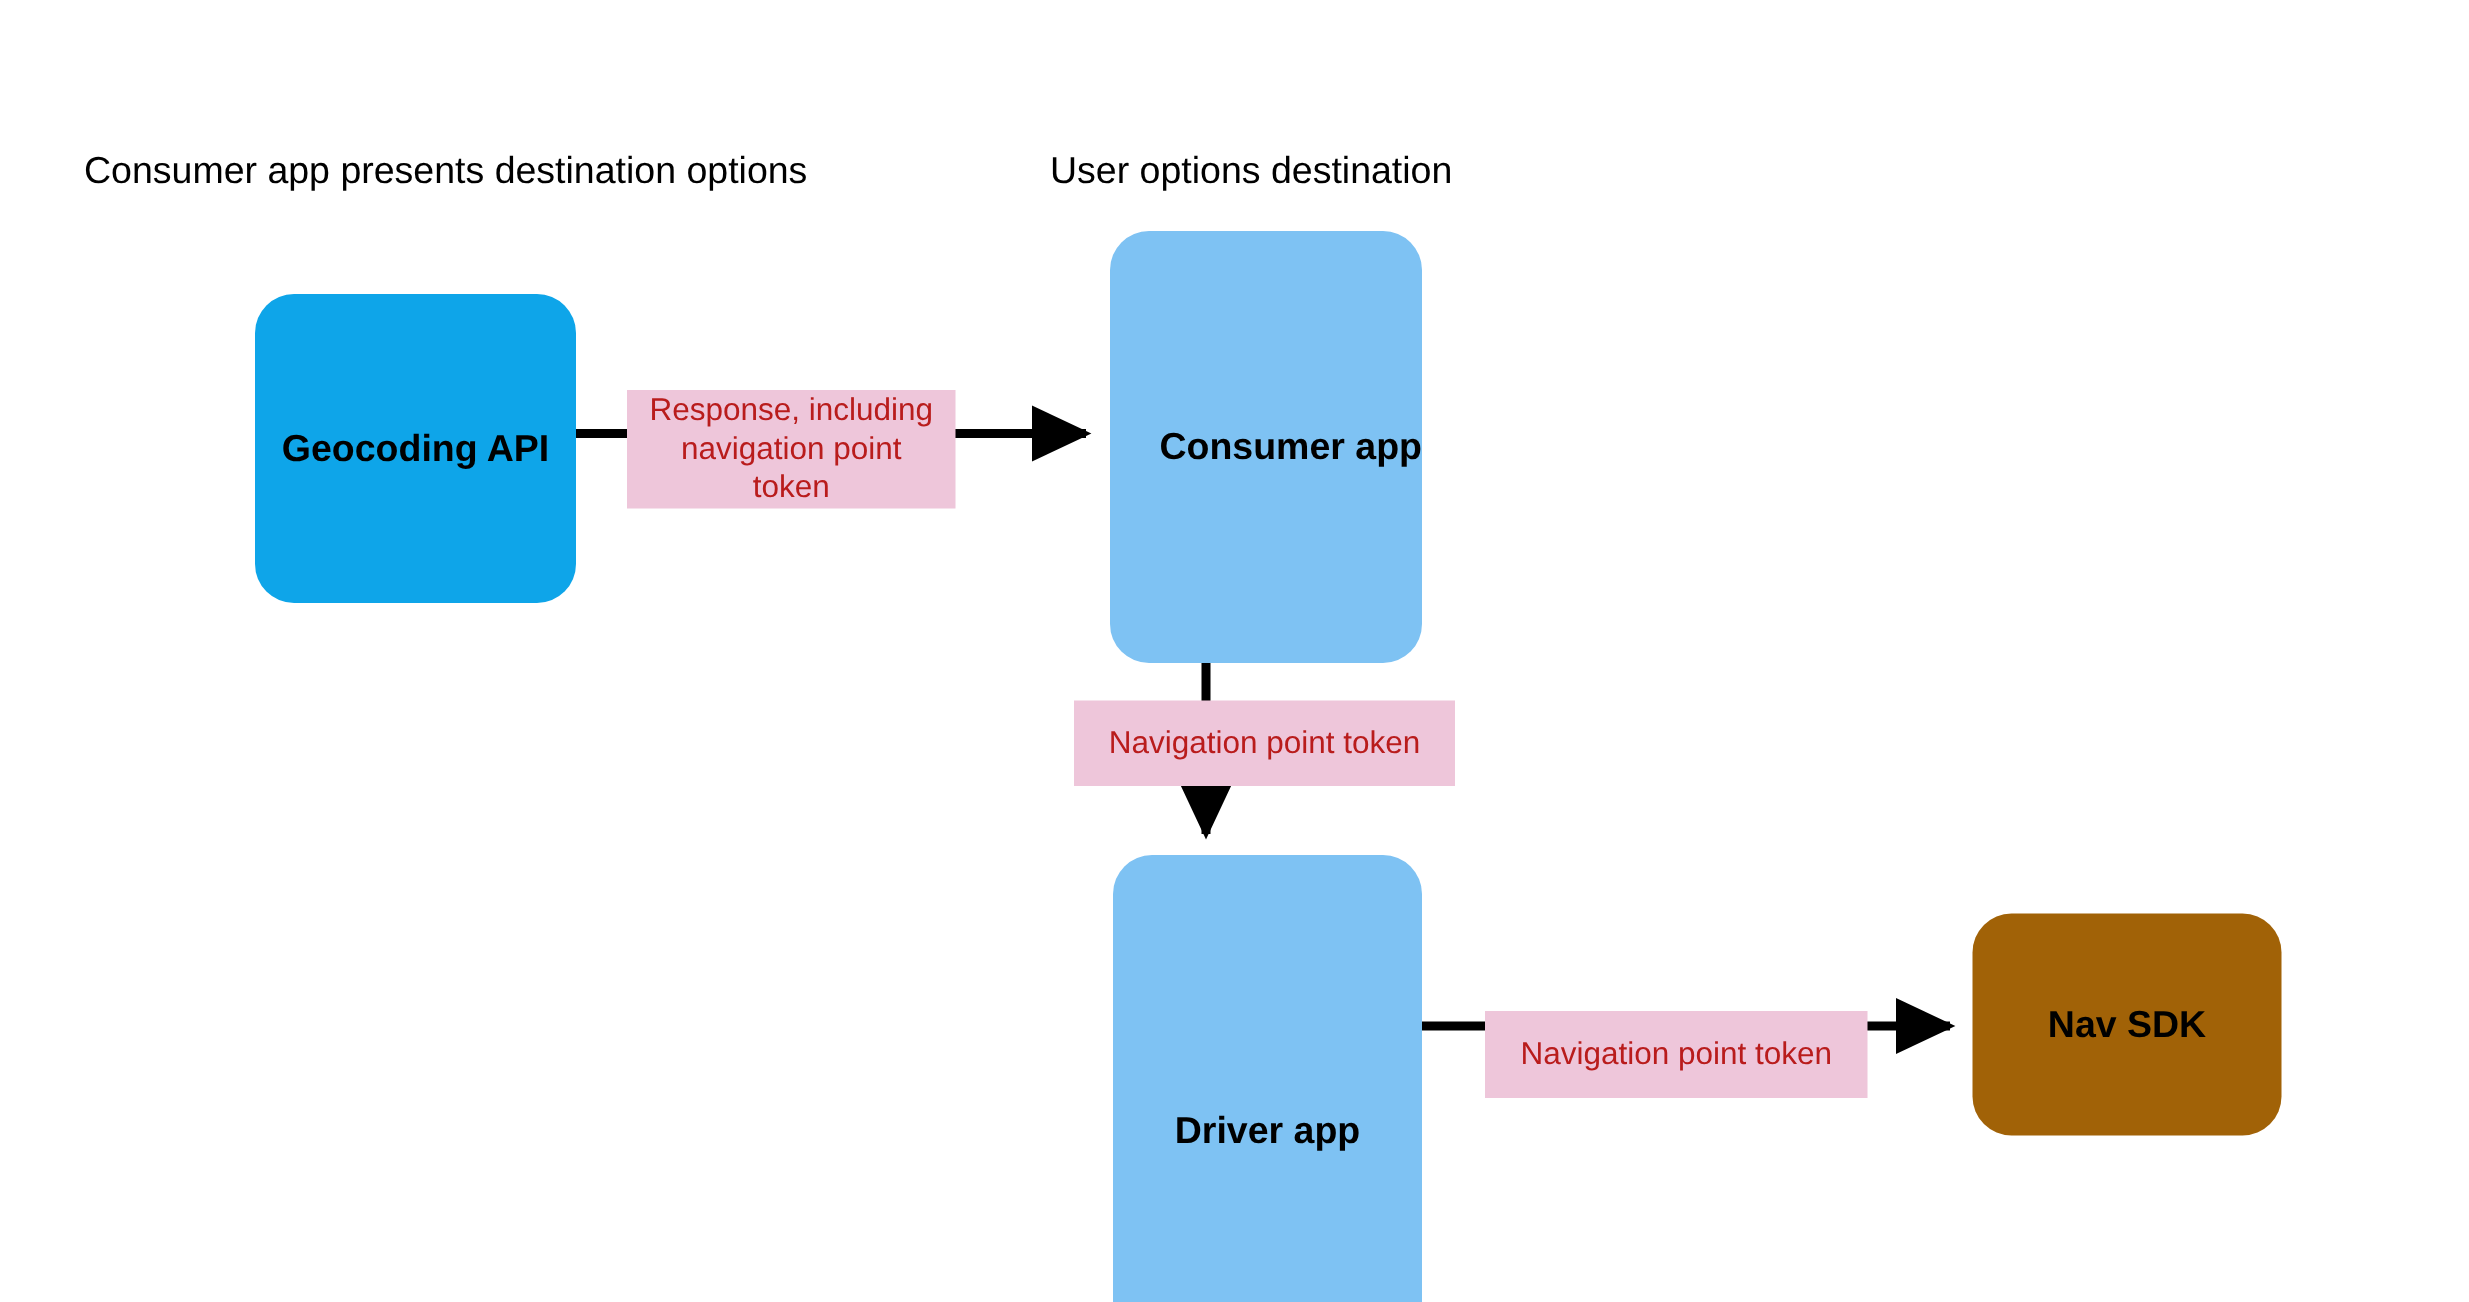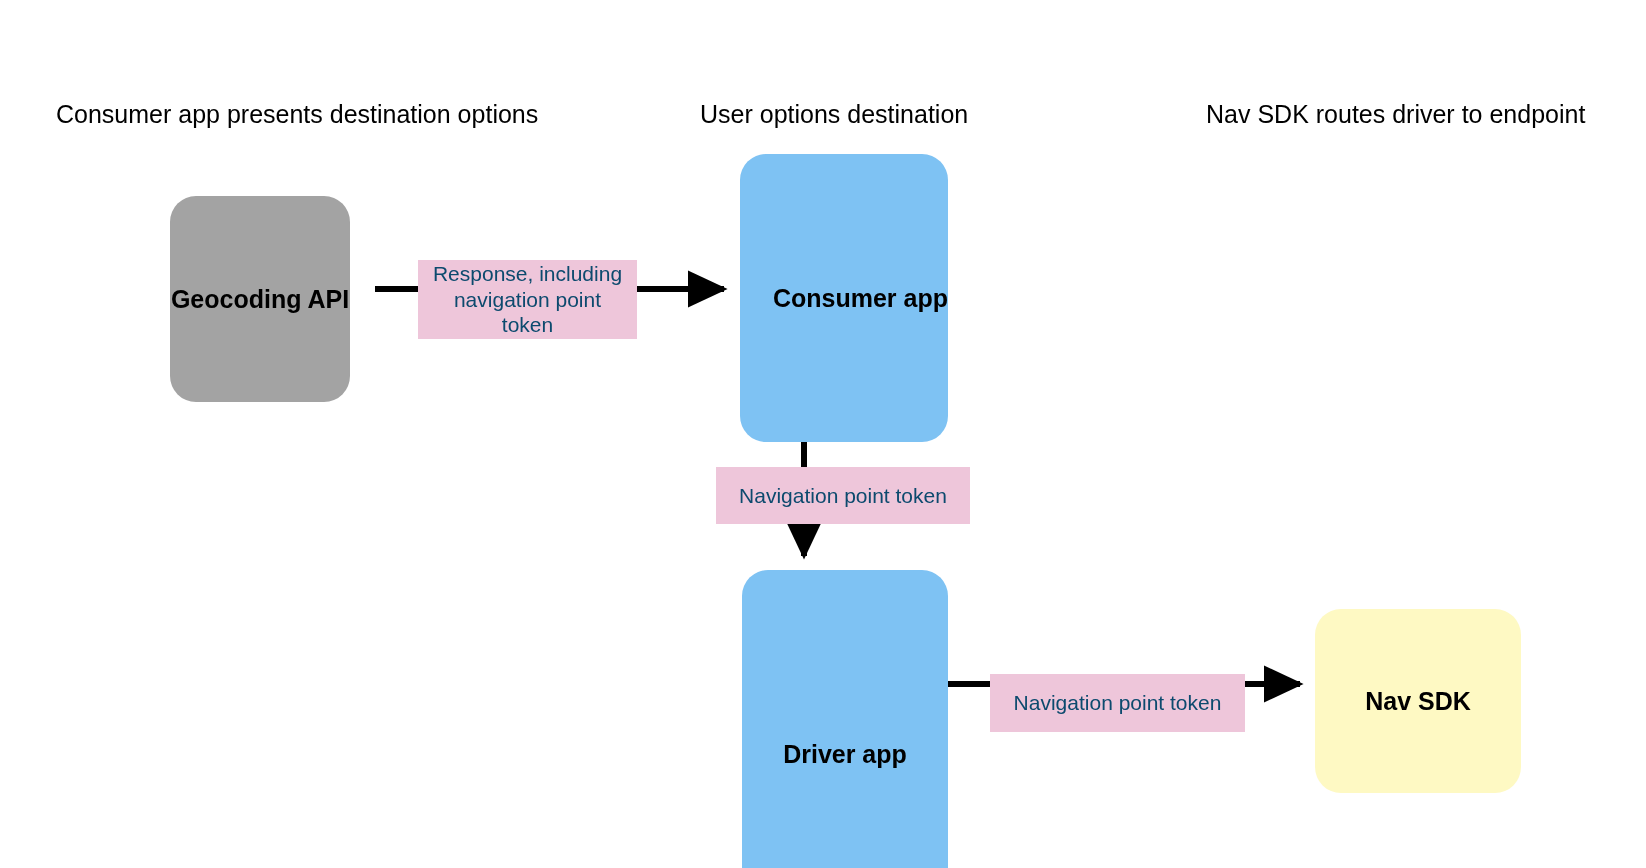--- a/index.html
+++ b/index.html
@@ -45,38 +45,38 @@
   }
   .node-label {
     font-size: 25px;
     font-weight: 700;
     color: #000000;
     text-align: center;
     line-height: 1.15;
   }
   #node-geocoding {
     left: 170px; top: 152px;
-    width: 180px; height: 206px;
-    background: #a3a3a3;
+    width: 214px; height: 206px;
+    background: #0ea5e9;
   }
   #node-consumer {
     left: 740px; top: 110px;
     width: 208px; height: 288px;
     background: #7ec2f3;
     justify-content: flex-end;
   }
   #node-driver {
     left: 742px; top: 526px;
     width: 206px; height: 368px;
     background: #7ec2f3;
   }
   #node-navsdk {
     left: 1315px; top: 565px;
-    width: 206px; height: 184px;
-    background: #fef9c3;
+    width: 206px; height: 148px;
+    background: #a16207;
   }
 
   
   #edges {
     position: absolute;
     left: 0; top: 0;
     width: 1646px; height: 868px;
     pointer-events: none;
   }
 
@@ -86,21 +86,21 @@
     background: #eec6da;
     display: flex;
     align-items: center;
     justify-content: center;
     box-sizing: border-box;
     padding: 0 8px;
   }
   .edge-label-text {
     font-size: 21px;
     font-weight: 400;
-    color: #0c4a6e;
+    color: #b91c1c;
     text-align: center;
     line-height: 1.22;
     white-space: pre-line;
   }
   #label-response {
     left: 418px; top: 216px;
     width: 219px; height: 79px;
   }
   #label-token-mid {
     left: 716px; top: 423px;
@@ -111,21 +111,20 @@
     width: 255px; height: 58px;
   }
 </style>
 </head>
 <body>
 
 <div id="canvas">
 
   <div id="head-0" class="col-head">Consumer app presents destination options</div>
   <div id="head-1" class="col-head">User options destination</div>
-  <div id="head-2" class="col-head">Nav SDK routes driver to endpoint</div>
 
   <svg id="edges" viewBox="0 0 1646 868" width="1646" height="868" xmlns="http://www.w3.org/2000/svg">
     <defs>
       <marker id="arrowhead" markerWidth="7" markerHeight="7" refX="6.0" refY="3.5" orient="auto" markerUnits="strokeWidth">
         <path d="M0,0.4 L6.6,3.5 L0,6.6 z" fill="#000000"></path>
       </marker>
     </defs>
 
     <line x1="375" y1="245" x2="724" y2="245" stroke="#000000" stroke-width="6" marker-end="url(#arrowhead)"></line>
 

